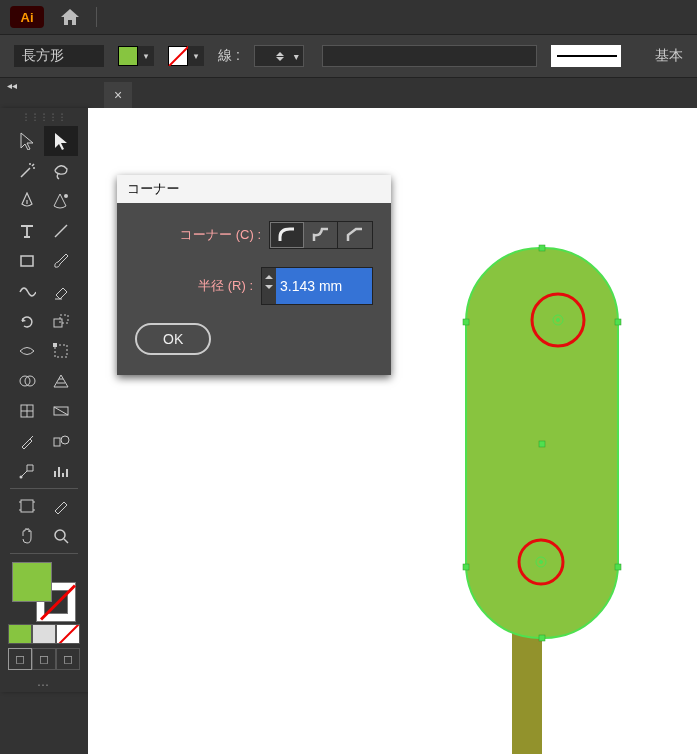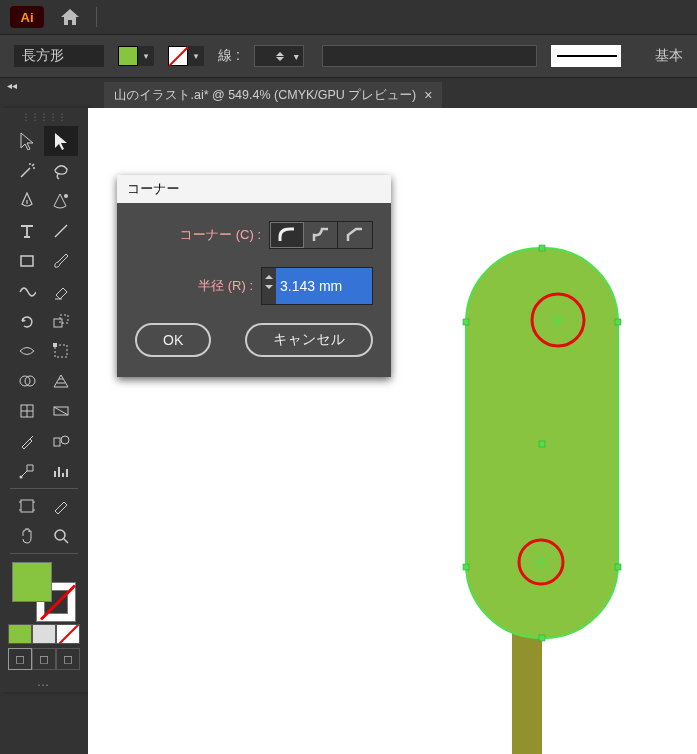--- a/index.html
+++ b/index.html
@@ -322,21 +322,20 @@
   </div>
   <div class="long-drop"></div>
   <div class="stroke-line"></div>
   <span class="basic-label">基本</span>
 </div>
 
 <div class="titlebar">
   <div class="panel-toggle">◂◂</div>
   <div class="doc-tabs">
     <div class="doc-tab">
-      <span>山のイラスト.ai* @ 549.4% (CMYK/GPU プレビュー)</span>
       <span class="close">×</span>
     </div>
   </div>
 </div>
 
 <div class="toolbar">
   <div style="color:#777;font-size:9px;height:14px">⋮⋮⋮⋮⋮</div>
   <div class="tool-grid">
 
     <div class="tool">
@@ -592,16 +591,15 @@
               <span class="tri-down"></span>
             </div>
         </div>
         <input class="num-field" value="3.143 mm" style="">
       </div>
     </div>
 
 
     <div class="dialog-buttons">
       <button class="dbtn">OK</button>
-      <button class="dbtn">キャンセル</button>
     </div>
   </div>
 </div>
 
 </body></html>

